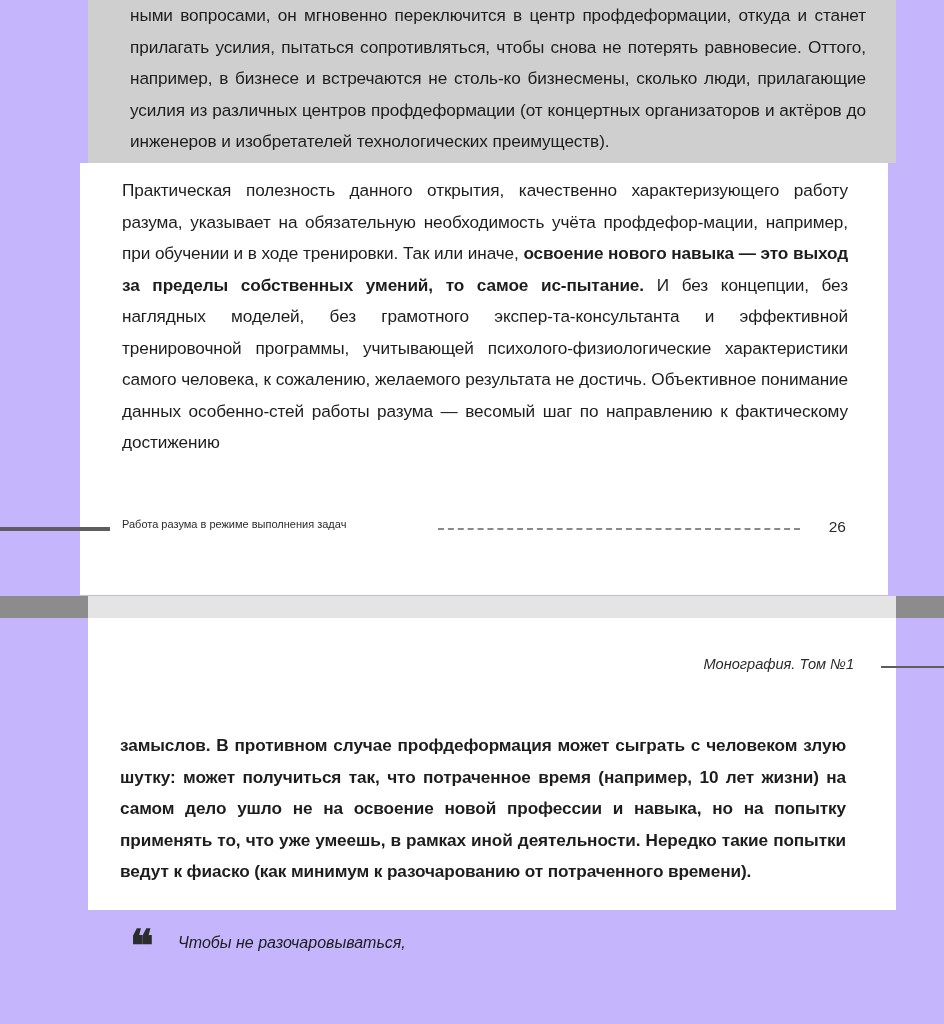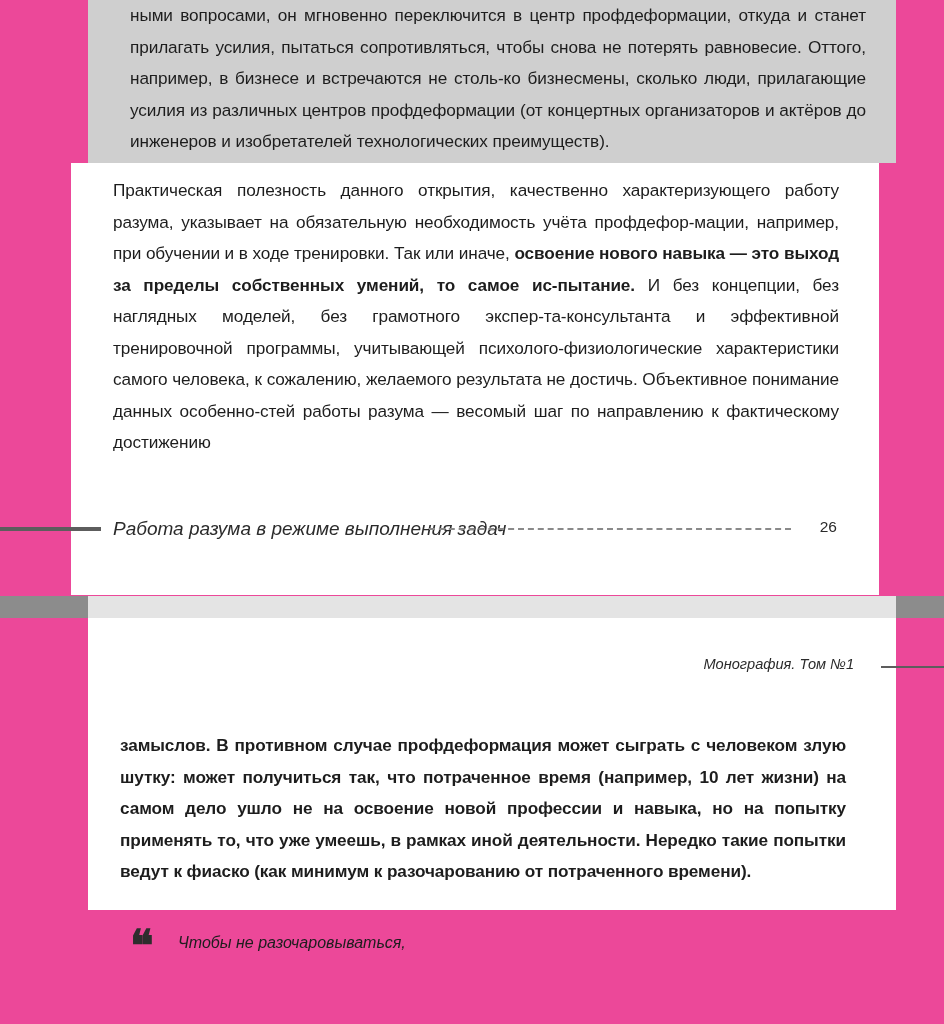--- a/index.html
+++ b/index.html
@@ -6,21 +6,21 @@
   html, body {
     margin: 0; padding: 0;
     width: 944px; height: 1024px;
     background: #9a9a9a;
     font-family: "Liberation Sans", sans-serif;
   }
   .page {
     position: relative;
     width: 944px; height: 1024px;
     overflow: hidden;
-    background: #ec4899;
+    background: #c4b5fd;
   }
 
   
   .sheet-top {
     position: absolute;
     left: 88px; top: -10px;
     width: 808px;
     padding: 0;
     background: #cfcfcf;
   }
@@ -42,21 +42,21 @@
     width: 736px;
     font-size: 17.2px;
     line-height: 31.5px;
     color: #1d1d1d;
     text-align: justify;
   }
 
   
   .sheet-white-1 {
     position: absolute;
-    left: 71px; top: 163px;
+    left: 80px; top: 163px;
     width: 808px; height: 432px;
     background: #ffffff;
   }
   .sheet-white-1 .content {
     position: absolute;
     left: 42px; top: 12px;
     width: 726px;
   }
   .sheet-white-1 .content .body-text { text-align: justify; }
   b, strong { font-weight: 700; }
@@ -69,22 +69,21 @@
   }
   .footer-rule-left {
     position: absolute;
     left: -88px; top: 9px;
     width: 118px; height: 4px;
     background: #5d5d5d;
   }
   .footer-caption {
     position: absolute;
     left: 42px; top: 0;
-    font-style: italic;
-    font-size: 19px;
+    font-size: 11px;
     color: #2b2b2b;
     white-space: nowrap;
   }
   .footer-dots {
     position: absolute;
     left: 358px; top: 10px;
     width: 362px;
     border-top: 2px dashed #8a8a8a;
   }
   .footer-pageno {

